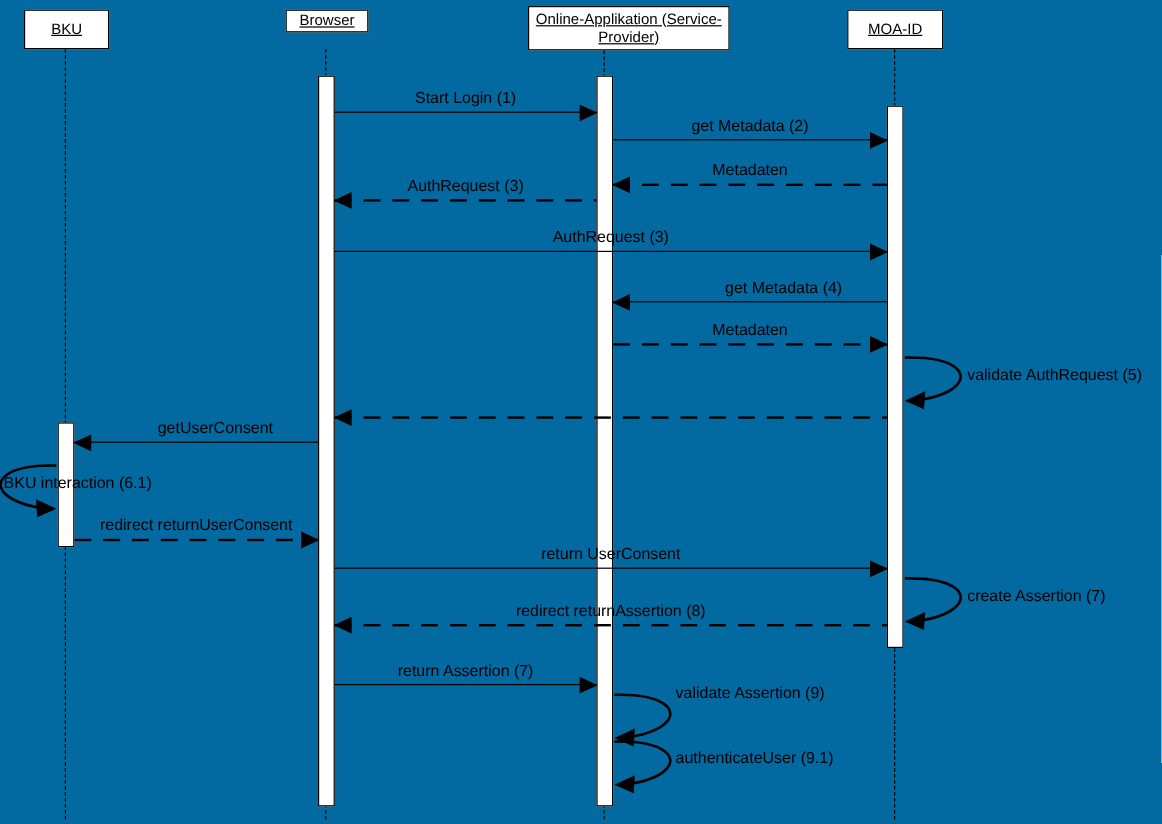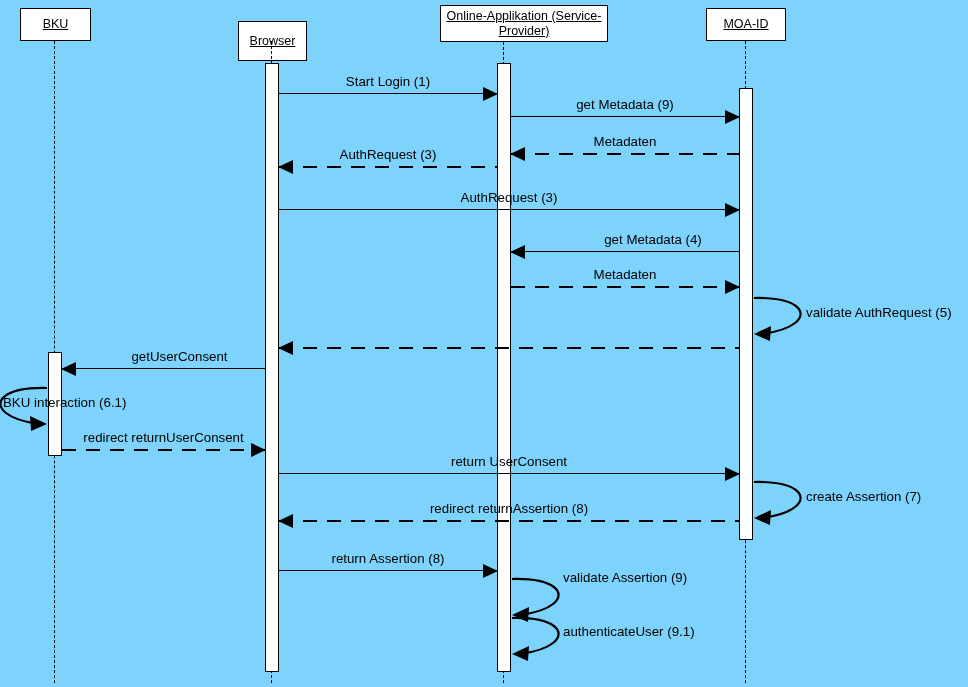--- a/index.html
+++ b/index.html
@@ -1,17 +1,17 @@
 <!DOCTYPE html>
 <html><head>
 <meta charset="utf-8">
 <style>
   html,body{margin:0;padding:0;background:#ffffff;}
   body{font-family:"Liberation Sans", sans-serif;}
-  #stage{position:relative;width:968px;height:687px;background:#7dd3fc;overflow:hidden;}
+  #stage{position:relative;width:968px;height:687px;background:#0369a1;overflow:hidden;}
 
   
   .head-box{
     position:absolute;
     border:1.6px solid #000;
     background:#fff;
     display:flex;align-items:center;justify-content:center;
     text-align:center;
     box-sizing:border-box;
   }
@@ -88,21 +88,21 @@
   }
 </style>
 </head>
 <body>
 
 <div id="stage">
     <div class="head-box" style="left: 20px; top: 8px; width: 71px; height: 33px;">
       <span class="head-label">BKU</span>
     </div>
     <div class="lifeline" style="left: 54.3px; top: 41px; height: 642px;"></div>
-    <div class="head-box" style="left: 238px; top: 21px; width: 69px; height: 40px;">
+    <div class="head-box" style="left: 238px; top: 8px; width: 69px; height: 19px;">
       <span class="head-label">Browser</span>
     </div>
     <div class="lifeline" style="left: 271.3px; top: 41px; height: 642px;"></div>
     <div class="head-box" style="left: 440px; top: 5px; width: 168px; height: 37px;">
       <span class="head-label">Online-Applikation (Service-Provider)</span>
     </div>
     <div class="lifeline" style="left: 503.3px; top: 42px; height: 641px;"></div>
     <div class="head-box" style="left: 706px; top: 8px; width: 80px; height: 33px;">
       <span class="head-label">MOA-ID</span>
     </div>
@@ -113,21 +113,21 @@
     <div class="activation" style="left: 48px; top: 352px; width: 14px; height: 104px;"></div>
     <div class="msg" style="left: 279px; top: 93px; width: 218px;">
       <div class="line"></div>
       <div class="head-r"></div>
     </div>
     <div class="msg-label" style="left: 388px; top: 89px;">Start Login (1)</div>
     <div class="msg" style="left: 511px; top: 116px; width: 228px;">
       <div class="line"></div>
       <div class="head-r"></div>
     </div>
-    <div class="msg-label" style="left: 625px; top: 112px;">get Metadata (9)</div>
+    <div class="msg-label" style="left: 625px; top: 112px;">get Metadata (2)</div>
     <div class="msg dashed" style="left: 511px; top: 153px; width: 228px;">
       <div class="line"></div>
       <div class="head-l"></div>
     </div>
     <div class="msg-label" style="left: 625px; top: 149px;">Metadaten</div>
     <div class="msg dashed" style="left: 279px; top: 166px; width: 218px;">
       <div class="line"></div>
       <div class="head-l"></div>
     </div>
     <div class="msg-label" style="left: 388px; top: 162px;">AuthRequest (3)</div>
@@ -167,21 +167,21 @@
     <div class="msg-label" style="left: 509px; top: 469px;">return UserConsent</div>
     <div class="msg dashed" style="left: 279px; top: 520px; width: 460px;">
       <div class="line"></div>
       <div class="head-l"></div>
     </div>
     <div class="msg-label" style="left: 509px; top: 516px;">redirect returnAssertion (8)</div>
     <div class="msg" style="left: 279px; top: 570px; width: 218px;">
       <div class="line"></div>
       <div class="head-r"></div>
     </div>
-    <div class="msg-label" style="left: 388px; top: 566px;">return Assertion (8)</div>
+    <div class="msg-label" style="left: 388px; top: 566px;">return Assertion (7)</div>
     <div class="selfloop" style="left: 753px; top: 295px;">
       <svg width="58" height="46" viewBox="0 0 58 46">
         <path d="M 1 3 C 44 2, 56 17, 42 28 C 32 36, 16 38, 9 39" fill="none" stroke="#000000" stroke-width="2.2"></path>
         <polygon points="1,39 18,31 17,46" fill="#000000"></polygon>
       </svg>
     </div>
     <div class="self-label" style="left: 806px; top: 305px;">validate AuthRequest (5)</div>
     <div class="selfloop" style="left: -10px; top: 385px;">
       <svg width="58" height="46" viewBox="0 0 58 46">
         <path d="M 57 3 C 14 2, 2 17, 16 28 C 26 36, 42 38, 49 39" fill="none" stroke="#000000" stroke-width="2.2"></path>

